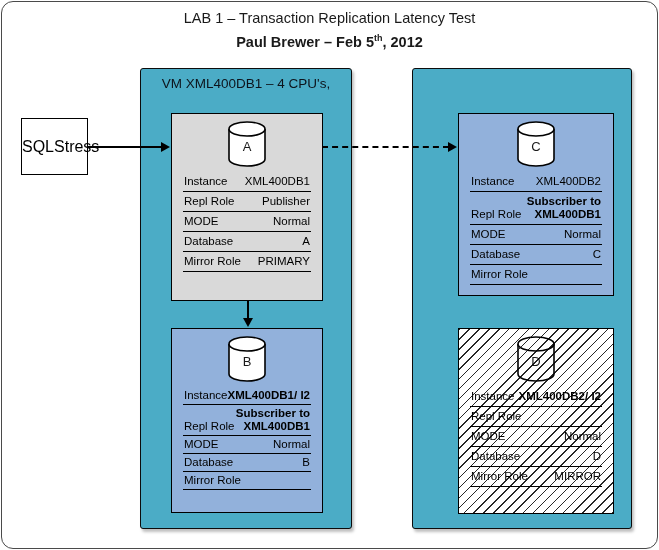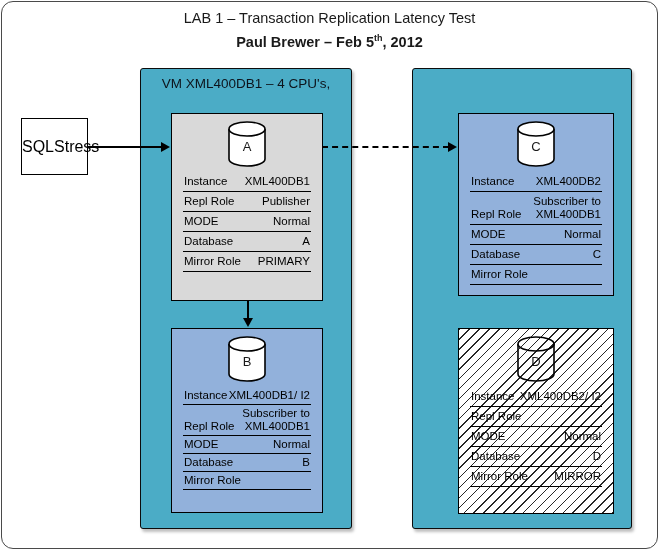--- a/index.html
+++ b/index.html
@@ -59,21 +59,21 @@
   .cyl text{font-family:"Liberation Sans",sans-serif;font-size:13px;fill:#1a1a1a;}
   
   .tbl{margin:4px 11px 0 11px;font-size:11.5px;}
   .trow{
     display:flex;justify-content:space-between;align-items:flex-end;
     border-bottom:1px solid #000;padding:3px 1px;line-height:13px;
   }
   .tbl.compact .trow{padding:2px 1px;}
   .tl{flex:0 0 auto;text-align:left;}
   .tv{flex:1 1 auto;text-align:right;}
-  .tv.wrap2{max-width:88px;margin-left:auto;flex:0 1 auto;}
+  .tv.wrap2{max-width:88px;margin-left:auto;flex:0 1 auto;font-weight:bold;}
   
   .arrow{position:absolute;z-index:2;}
   .shaft-h{position:absolute;left:0;top:4px;border-top:2px solid #000;}
   .shaft-h.dashed{border-top-style:dashed;}
   .tip-right{
     position:absolute;right:0;top:0;width:0;height:0;
     border-top:5px solid transparent;border-bottom:5px solid transparent;
     border-left:9px solid #000;
   }
   .shaft-v{position:absolute;left:4px;top:0;border-left:2px solid #000;}

